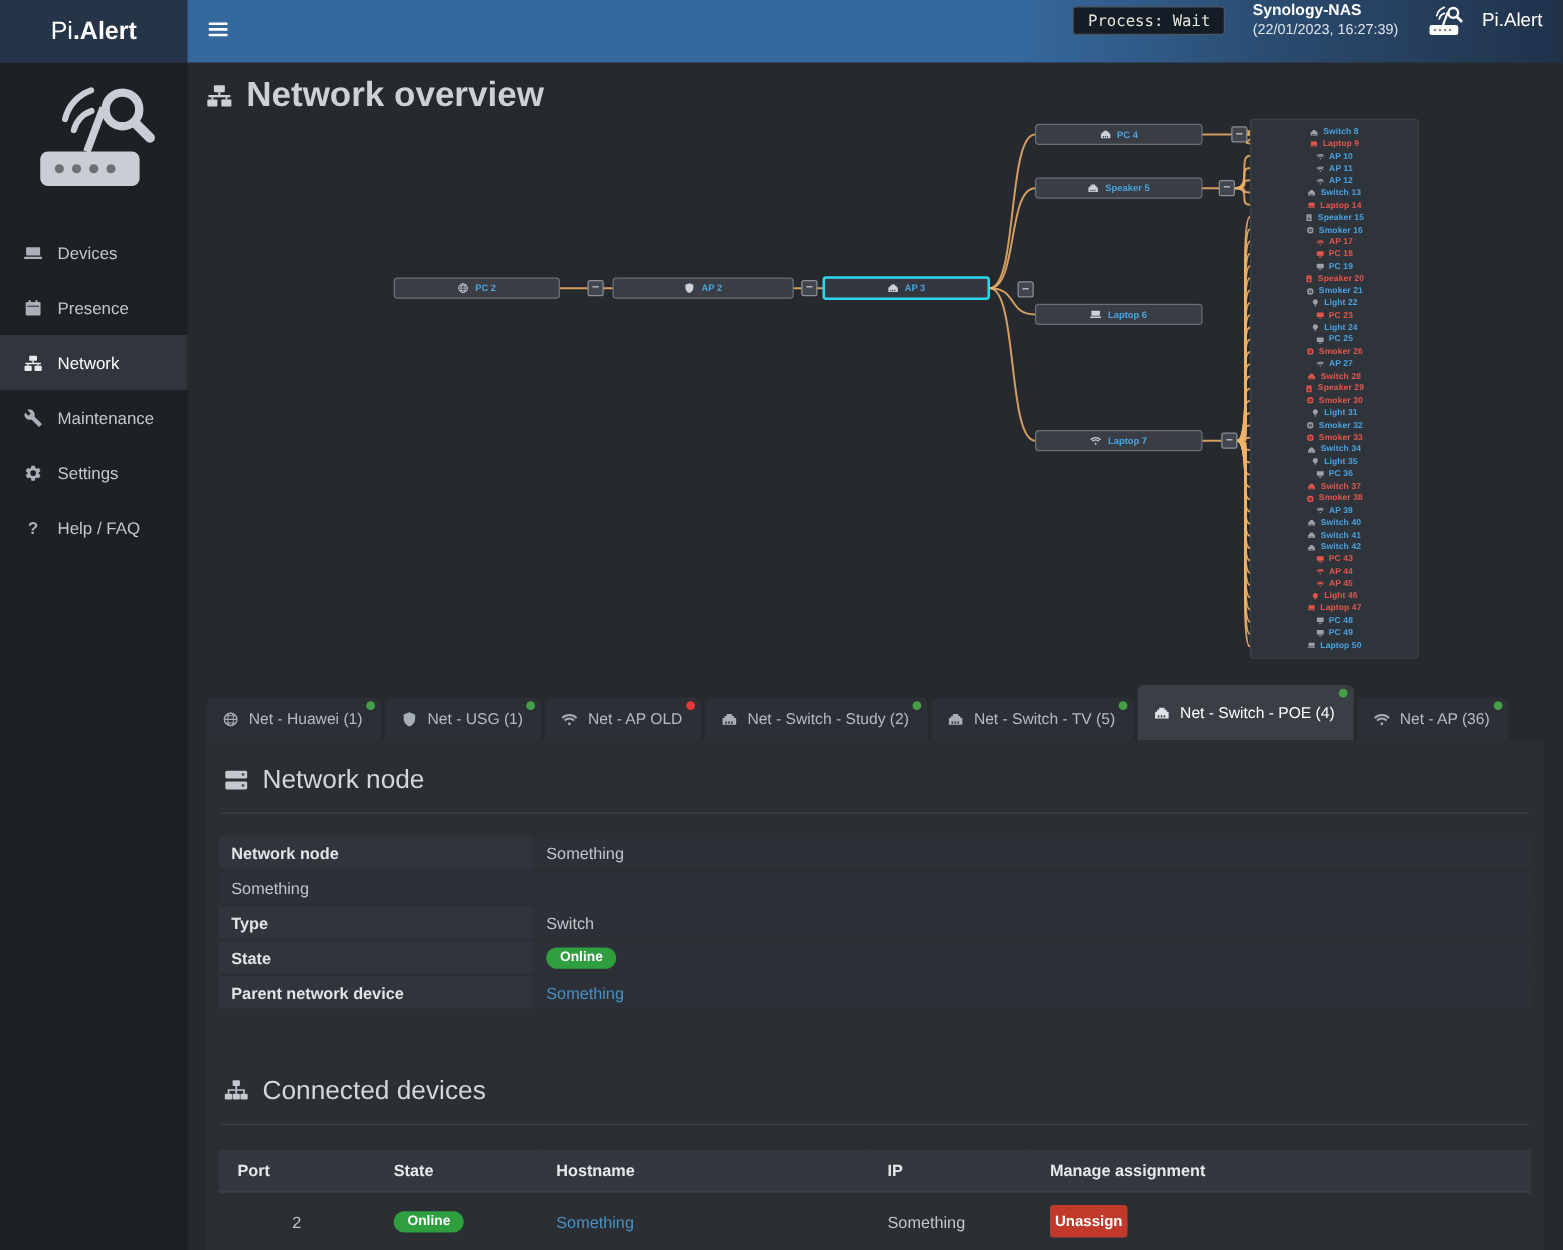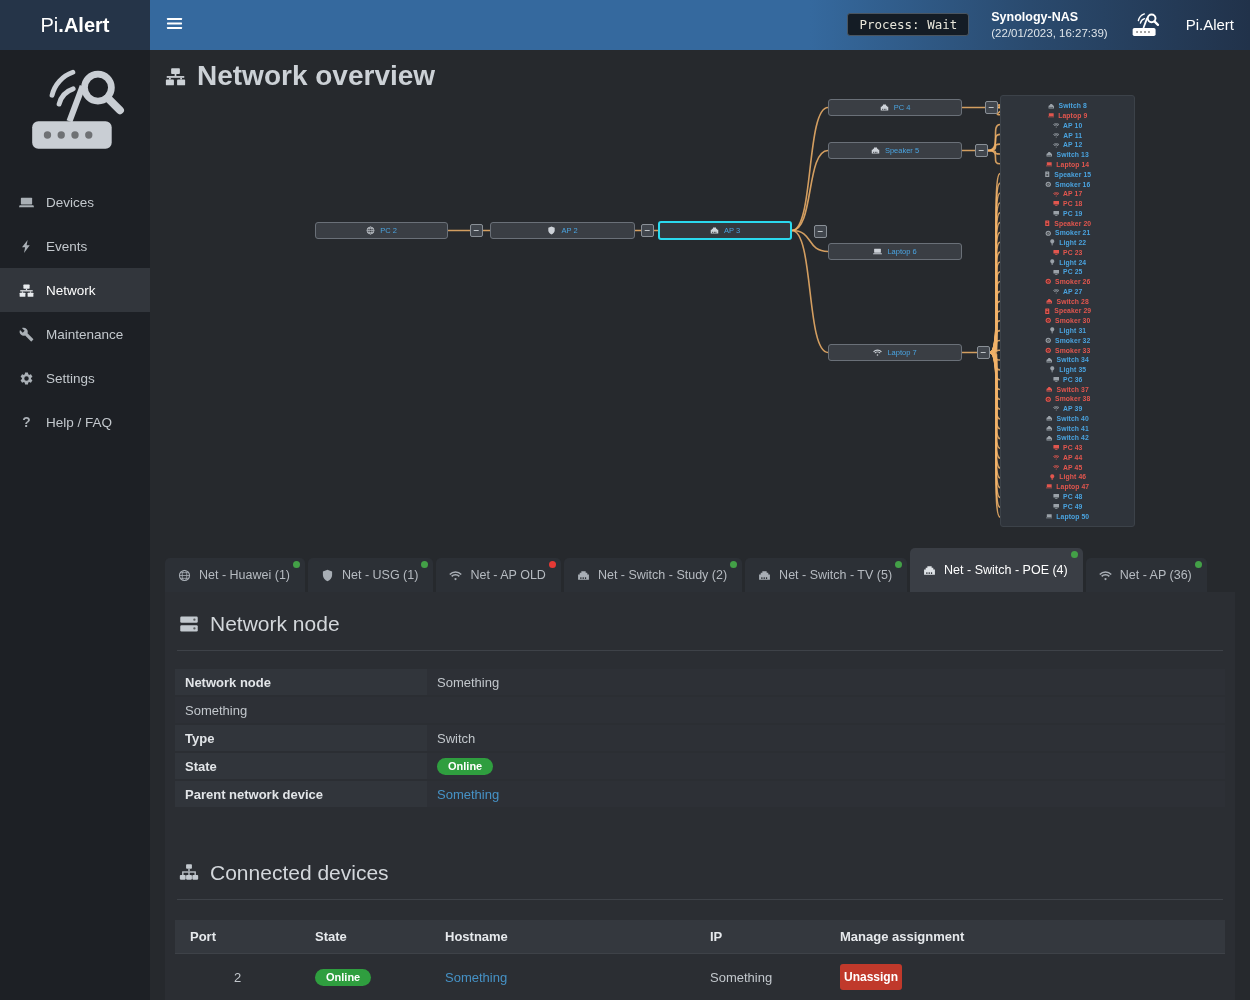--- a/index.html
+++ b/index.html
@@ -7,31 +7,31 @@
   body{width:1250px;height:1000px;overflow:hidden;background:#25282c;
        font-family:"Liberation Sans","DejaVu Sans",sans-serif;}
   .app{position:relative;width:1250px;height:1000px;overflow:hidden;background:#26292d}
   .icon{display:inline-flex;align-items:center;justify-content:center;color:inherit}
   .icon svg{display:block;width:14px;height:14px}
 
   
   .topbar{position:absolute;top:0;left:0;right:0;height:50px;display:flex;z-index:20}
   .logo-box{width:150px;background:#253448;color:#fff;display:flex;align-items:center;justify-content:center;font-size:20px;cursor:pointer}
   .lp{font-weight:300}.ls{font-weight:700}
-  .topbar-main{flex:1;display:flex;align-items:center;
+  .topbar-main{flex:1;display:flex;align-items:flex-start;
     background:linear-gradient(90deg,#35699e 0%,#35699e 60%,#2a4a6e 80%,#21324a 100%)}
   .burger{background:transparent;border:none;color:#fff;height:100%;padding:0 15px;cursor:pointer}
   .burger .icon svg{width:19px;height:19px}
   .top-right{margin-left:auto;display:flex;align-items:center;gap:22px;padding-right:16px;color:#fff}
   .process-badge{font-family:"DejaVu Sans Mono","Liberation Mono",monospace;font-size:12.5px;
     background:#141c25;border:1px solid #4a5560;color:#e8e6da;padding:3px 11px;border-radius:3px;white-space:nowrap}
   .nas-block{line-height:1.35;text-align:left}
   .nas-name{font-size:12.5px;font-weight:bold}
   .nas-time{font-size:11.5px;color:#dfe5ea}
-  .brand-right{display:flex;align-items:center;gap:26px;font-size:15px}
+  .brand-right{display:flex;align-items:center;gap:15px;font-size:15px}
   .brand-right .icon svg{width:30px;height:25px}
 
   
   .sidebar{position:absolute;top:50px;left:0;bottom:0;width:150px;background:#1d2025}
   .side-logo{padding:16px 0 6px;display:flex;justify-content:center;color:#c9ced4}
   .side-logo .icon svg{width:104px;height:86px}
   .side-menu{margin-top:22px}
   .side-item{height:44px;display:flex;align-items:center;gap:11px;padding-left:18px;color:#c3c8cd;font-size:13.5px;cursor:pointer;white-space:nowrap}
   .side-item .icon svg{width:15px;height:15px}
   .side-item .icon{color:#aab0b6;width:17px}
@@ -44,21 +44,21 @@
   .page-title-row .icon svg{width:21px;height:21px}
   .page-title{font-size:28px;font-weight:600;margin:0;color:#ccd1d6}
 
   
   .diagram{position:relative;height:458px}
   #diagram-svg{position:absolute;left:0;top:0;width:1100px;height:458px}
   .link{stroke:#f2b36a;stroke-width:1.6;fill:none;opacity:.85;stroke-linecap:round}
   .node{position:absolute;height:17px;background:#3a3e44;border:1px solid #6a7078;border-radius:3px;
     display:flex;align-items:center;justify-content:center;gap:5px;color:#cdd2d8;cursor:pointer;white-space:nowrap}
   .node .icon svg{width:9px;height:9px}
-  .node .nlabel{font-size:7.5px;font-weight:normal;color:#4aa3df}
+  .node .nlabel{font-size:7.5px;font-weight:bold;color:#4aa3df}
   .node.sel{height:19px;border:2px solid #2bd9ee;background:#34383e}
   .expander{position:absolute;width:13px;height:13px;background:#41464d;border:1px solid #8a9097;border-radius:2px;
     color:#e6eaee;font-size:10px;line-height:9px;text-align:center;padding:0;cursor:pointer}
   .device-panel{position:absolute;background:#2f343b;border:1px solid #3c4249;border-radius:3px;
     padding:5px 0;display:flex;flex-direction:column}
   .panel-row{flex:1;display:flex;align-items:center;justify-content:center;gap:4px;cursor:pointer}
   .panel-row .icon svg{width:6.5px;height:6.5px}
   .panel-row .pname{font-size:6.8px;font-weight:bold;letter-spacing:.1px}
   .panel-row.c-blue .pname{color:#4aa3df}
   .panel-row.c-blue .icon{color:#9aa1a8}
@@ -162,24 +162,27 @@
             <svg viewBox="0 0 24 24" fill="currentColor">
               <rect x="3" y="4.5" width="18" height="10.5" rx="1"></rect>
               <path d="M1 16.5h22l1 3H0z"></path>
             </svg>
           </span>
           <span>Devices</span>
         </div>
         <div class="side-item">
           <span class="icon">
             <svg viewBox="0 0 24 24" fill="currentColor">
-              <path d="M13.8 1.5L4.8 13.2h5l-1.8 9.3 9.2-12.4h-5z"></path>
-            </svg>
-          </span>
-          <span>Events</span>
+              <rect x="2.5" y="4" width="19" height="17.5" rx="1.8"></rect>
+              <rect x="6.3" y="1.5" width="2.6" height="5.4" rx="1.2"></rect>
+              <rect x="15.1" y="1.5" width="2.6" height="5.4" rx="1.2"></rect>
+              <rect x="4.5" y="8.8" width="15" height="1.8" fill="rgba(0,0,0,0.55)"></rect>
+            </svg>
+          </span>
+          <span>Presence</span>
         </div>
         <div class="side-item active">
           <span class="icon">
             <svg viewBox="0 0 24 24" fill="currentColor">
               <rect x="7" y="2.5" width="10" height="6.5" rx="1"></rect>
               <path d="M11 9h2v2.5h-2z"></path>
               <path d="M2 11.5h20v2H2z"></path>
               <path d="M4.6 13.5h2v2h-2zM17.4 13.5h2v2h-2z"></path>
               <rect x="1" y="15.5" width="9.2" height="6.5" rx="1"></rect>
               <rect x="13.8" y="15.5" width="9.2" height="6.5" rx="1"></rect>

